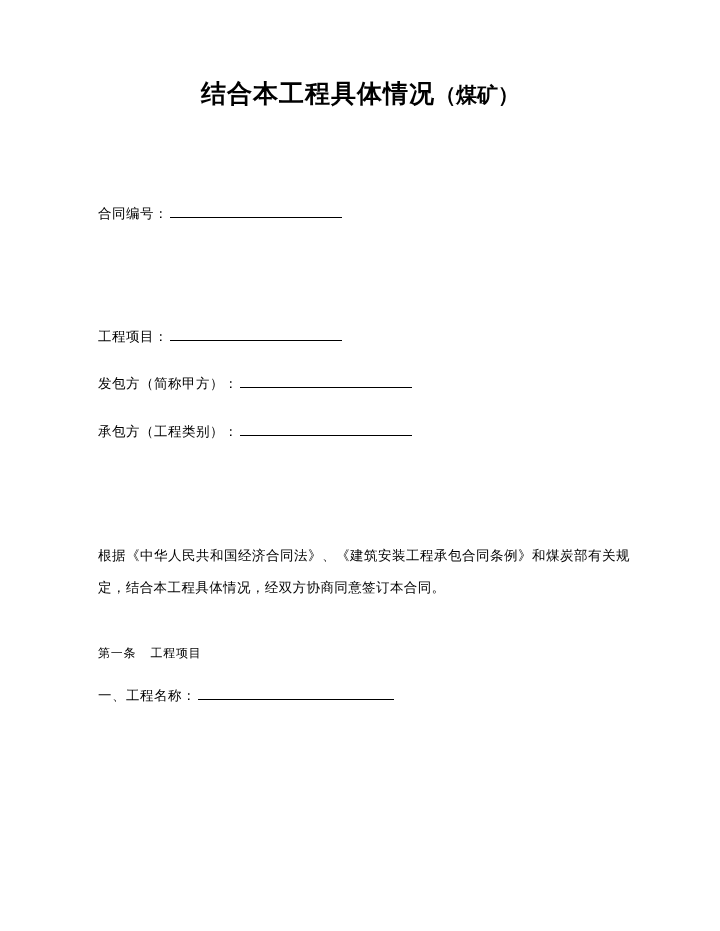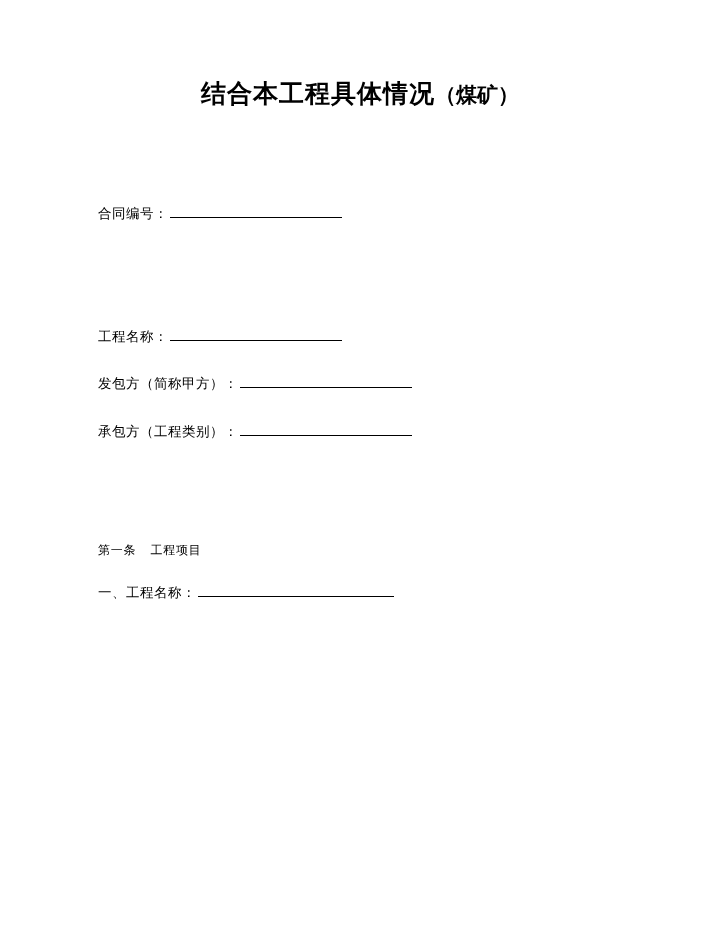--- a/index.html
+++ b/index.html
@@ -97,41 +97,42 @@
 
     <div class="gap-lg"></div>
 
 
     <div class="gap-md"></div>
 
 
     <div class="gap-md"></div>
 
     <div class="field-row">
-      <span class="field-label">工程名称：</span><span class="blank" style="width:172px"></span>
+      <span class="field-label">工程项目：</span><span class="blank" style="width:172px"></span>
     </div>
 
     <div class="gap-md"></div>
 
     <div class="field-row">
       <span class="field-label">发包方（简称甲方）：</span><span class="blank" style="width:172px"></span>
     </div>
 
     <div class="gap-md"></div>
 
     <div class="field-row">
       <span class="field-label">承包方（工程类别）：</span><span class="blank" style="width:172px"></span>
     </div>
 
     <div class="gap-md"></div>
 
 
     <div class="gap-md"></div>
 
 
+    <p class="para para-indent">根据《中华人民共和国经济合同法》、《建筑安装工程承包合同条例》和煤炭部有关规定，结合本工程具体情况，经双方协商同意签订本合同。</p>
 
     <div class="clause">
       <span>第一条</span><span class="sp"></span><span>工程项目</span>
     </div>
 
     <div class="sub-item">
       <span>一、工程名称：</span><span class="blank" style="width:196px"></span>
     </div>
 
   </div>

